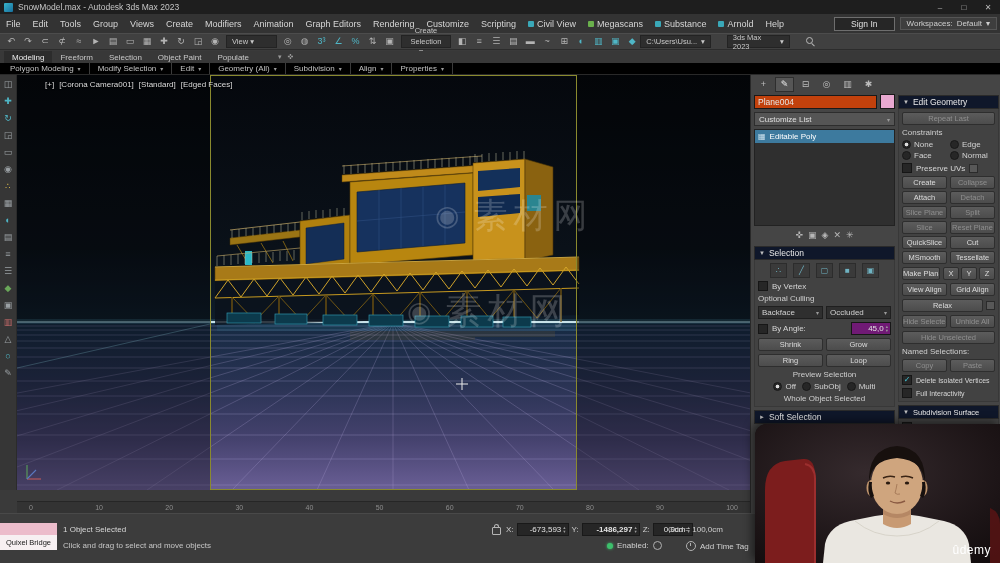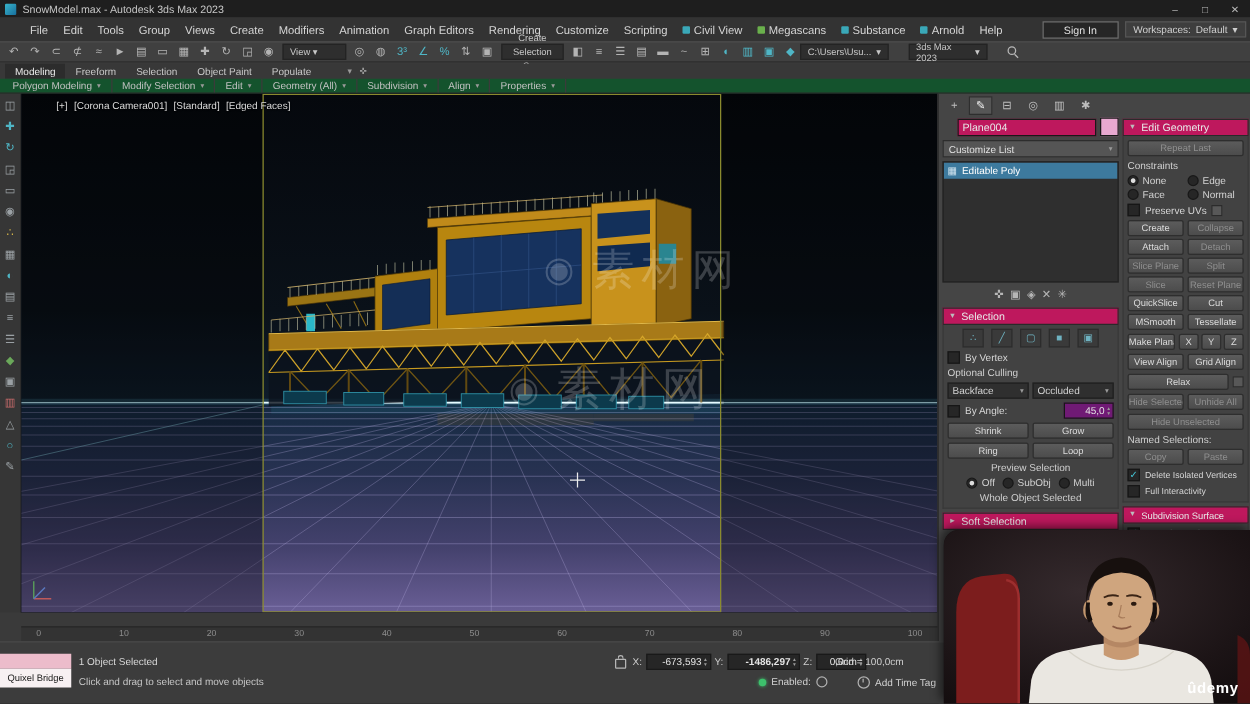--- a/index.html
+++ b/index.html
@@ -4,21 +4,21 @@
 <style>
   html,body{margin:0;padding:0;background:#222;}
   .app{position:relative;width:1000px;height:563px;overflow:hidden;background:#3a3a3a;
        font-family:"Liberation Sans","DejaVu Sans",sans-serif;color:#ccc;-webkit-font-smoothing:antialiased;}
   
   .titlebar{position:absolute;left:0;top:0;width:100%;height:14px;background:#1e1e1e;display:flex;align-items:center;font-size:8.5px;color:#c6c6c6;}
   .logo{width:9px;height:9px;margin:0 5px 0 4px;background:linear-gradient(135deg,#38b4ca,#176f9e);border-radius:1px;flex:0 0 auto;}
   .win-controls{margin-left:auto;display:flex;height:100%;}
   .win-btn{width:24px;display:flex;align-items:center;justify-content:center;font-size:8px;color:#bbb;}
   
-  .menubar{position:absolute;left:0;top:14px;width:100%;height:19px;background:#333;display:flex;align-items:center;font-size:9px;padding-left:18px;box-sizing:border-box;}
+  .menubar{position:absolute;left:0;top:14px;width:100%;height:19px;background:#333;display:flex;align-items:center;font-size:9px;padding-left:0;box-sizing:border-box;}
   .menu-items{display:flex;height:100%;}
   .menu-item{padding:0 6px;display:flex;align-items:center;gap:3px;color:#d6d6d6;white-space:nowrap;}
   .mi-dot{display:none;width:6px;height:6px;border-radius:1px;}
   .has-icon .mi-dot{display:inline-block;}
   .ic-teal .mi-dot{background:#3aa8b8;}
   .ic-green .mi-dot{background:#6ab04c;}
   .menu-right{margin-left:auto;display:flex;align-items:center;gap:5px;padding-right:3px;}
   .signin{border:1px solid #6e6e6e;background:#262626;padding:1px 16px;font-size:8.5px;color:#e0e0e0;}
   .workspaces{border:1px solid #555;background:#3e3e3e;padding:1px 6px;font-size:8px;display:flex;gap:4px;align-items:center;color:#cfcfcf;}
   
@@ -30,21 +30,21 @@
   .tb-right{margin-left:auto;display:flex;align-items:center;gap:16px;margin-right:186px;}
   .tb-combo{background:#2e2e2e;border:1px solid #232323;color:#c8c8c8;font-size:7.5px;padding:0 5px;height:11px;display:flex;align-items:center;gap:4px;}
   .search{width:9px;height:9px;position:relative;}
   .search::before{content:"";position:absolute;left:0;top:0;width:5px;height:5px;border:1px solid #b8b8b8;border-radius:50%;}
   .search::after{content:"";position:absolute;left:6px;top:6px;width:4px;height:1px;background:#b8b8b8;transform:rotate(45deg);transform-origin:0 0;}
   
   .ribbon-tabs{position:absolute;left:0;top:51px;width:100%;height:12px;background:#383838;display:flex;align-items:center;font-size:8px;padding-left:4px;box-sizing:border-box;}
   .rtab{padding:0 8px;height:100%;display:flex;align-items:center;color:#c8c8c8;}
   .rtab.active{background:#2c2c2c;color:#ececec;}
   .rtabs-extra{display:flex;gap:6px;margin-left:8px;color:#9a9a9a;font-size:7px;}
-  .ribbon-panels{position:absolute;left:0;top:63px;width:100%;height:12px;background:#14532d;border-bottom:1px solid #292929;display:flex;align-items:center;font-size:8px;box-sizing:border-box;padding-left:2px;}
+  .ribbon-panels{position:absolute;left:0;top:63px;width:100%;height:12px;background:#000000;border-bottom:1px solid #292929;display:flex;align-items:center;font-size:8px;box-sizing:border-box;padding-left:2px;}
   .rpanel{padding:0 8px;display:flex;align-items:center;gap:4px;color:#c2c2c2;border-right:1px solid #3b3b3b;height:100%;}
   .rpanel .car{font-size:6px;color:#9a9a9a;}
   
   .left-toolbar{position:absolute;left:0;top:75px;width:17px;height:415px;background:#363636;border-right:1px solid #2b2b2b;box-sizing:border-box;display:flex;flex-direction:column;align-items:center;padding-top:5px;gap:8px;}
   .lt-icon{font-size:9px;line-height:1;color:#9aa0a4;}
   .lt-icon.teal{color:#4fb6c6;} .lt-icon.yellow{color:#d8b84a;} .lt-icon.green{color:#6aa85a;} .lt-icon.red{color:#c06868;}
   
   .viewport{position:absolute;left:17px;top:75px;width:733px;height:415px;background:#0a0f16;overflow:hidden;}
   .vp-label{position:absolute;left:28px;top:5px;z-index:5;display:flex;gap:5px;font-size:8px;color:#dcdcdc;text-shadow:0 1px 1px #000;}
   .wm{position:absolute;color:#fff;opacity:0.20;z-index:6;pointer-events:none;}
@@ -54,30 +54,30 @@
   .wm2{left:390px;top:212px;font-size:36px;letter-spacing:6px;text-align:center;}
   .wm-suffix{font-size:13px;letter-spacing:10px;margin-top:4px;}
   
   .cmdpanel{position:absolute;left:750px;top:75px;width:250px;height:488px;background:#454545;border-left:1px solid #292929;box-sizing:border-box;font-size:8px;}
   .cp-left{position:absolute;left:3px;top:2px;width:141px;}
   .cp-right{position:absolute;left:147px;top:20px;width:101px;}
   .cp-tabs{display:flex;gap:2px;height:14px;align-items:center;margin-bottom:3px;}
   .cp-tab{width:17px;height:13px;display:flex;align-items:center;justify-content:center;color:#bdbdbd;font-size:9px;border:1px solid transparent;}
   .cp-tab.active{background:#565656;border-color:#2e2e2e;color:#eee;}
   .cp-namerow{display:flex;gap:3px;align-items:center;margin-bottom:3px;}
-  .cp-name{flex:1;background:#be185d;border:1px solid #191919;height:12px;line-height:12px;padding:0 3px;color:#e6e6e6;font-size:8.5px;margin-left:12px;}
+  .cp-name{flex:1;background:#c2410c;border:1px solid #191919;height:12px;line-height:12px;padding:0 3px;color:#e6e6e6;font-size:8.5px;}
   .cp-swatch{width:13px;height:13px;background:#e8a8d0;border:1px solid #191919;}
   .cp-modlist{background:#555;border:1px solid #2d2d2d;height:12px;display:flex;align-items:center;justify-content:space-between;padding:0 4px;margin-bottom:3px;color:#e0e0e0;}
   .cp-stack{background:#2f2f2f;border:1px solid #222;height:95px;margin-bottom:3px;overflow:hidden;}
   .cp-stack-item{display:flex;align-items:center;gap:4px;height:13px;padding:0 3px;background:#3d7a9e;color:#fff;}
   .si-icon{font-size:8px;color:#cfe3ee;}
   .cp-stacktools{display:flex;gap:5px;justify-content:center;height:13px;align-items:center;margin-bottom:4px;color:#b6b6b6;}
   .st-icon{font-size:9px;line-height:1;}
   .rollout{margin-bottom:3px;}
-  .ro-head{background:#be185d;border:1px solid #2a2a2a;height:12px;display:flex;align-items:center;gap:4px;padding:0 4px;color:#e8e8e8;font-size:8.5px;}
+  .ro-head{background:#0f172a;border:1px solid #2a2a2a;height:12px;display:flex;align-items:center;gap:4px;padding:0 4px;color:#e8e8e8;font-size:8.5px;}
   .ro-head .arr{font-size:6px;color:#bdbdbd;}
   .ro-body{background:#424242;border:1px solid #383838;border-top:none;padding:3px;display:flex;flex-direction:column;gap:3px;}
   .subobj{display:flex;justify-content:center;gap:6px;}
   .so-icon{width:15px;height:13px;display:flex;align-items:center;justify-content:center;color:#6fb3c2;background:#3a3a3a;border:1px solid #2c2c2c;font-size:8px;}
   .cb-row{display:flex;align-items:center;gap:4px;color:#d6d6d6;}
   .cb{width:8px;height:8px;background:#262626;border:1px solid #161616;display:inline-flex;align-items:center;justify-content:center;color:#45c8d8;font-size:8px;line-height:1;flex:0 0 auto;}
   .lbl{color:#cfcfcf;}
   .lbl.center{text-align:center;}
   .row2{display:flex;gap:3px;align-items:center;}
   .combo{flex:1;background:#2f2f2f;border:1px solid #1f1f1f;height:11px;display:flex;align-items:center;justify-content:space-between;padding:0 3px;color:#d2d2d2;}
@@ -120,21 +120,21 @@
   .cf-x{width:46px;} .cf-y{width:52px;} .cf-z{width:34px;}
   .sb-grid{position:absolute;left:668px;top:11px;color:#cfcfcf;white-space:nowrap;}
   .sb-enabled{position:absolute;left:607px;top:27px;display:flex;align-items:center;gap:4px;color:#d2d2d2;}
   .led{width:6px;height:6px;border-radius:50%;background:#3dc06c;box-shadow:0 0 3px #3dc06c;}
   .ring-ic{width:7px;height:7px;border:1px solid #b0b0b0;border-radius:50%;}
   .sb-timetag{position:absolute;left:686px;top:27px;display:flex;align-items:center;gap:4px;color:#d2d2d2;}
   .clock{width:8px;height:8px;border:1px solid #b0b0b0;border-radius:50%;position:relative;}
   .clock::after{content:"";position:absolute;left:3px;top:1px;width:1px;height:3px;background:#b0b0b0;}
   
   .webcam{position:absolute;left:755px;top:424px;width:245px;height:139px;border-radius:12px 0 0 0;overflow:hidden;z-index:30;background:#140e10;box-shadow:-3px -3px 8px rgba(0,0,0,.5);}
-  .udemy{position:absolute;right:9px;bottom:6px;font-size:12px;color:#fff;z-index:2;letter-spacing:.5px;font-weight:bold;}
+  .udemy{position:absolute;right:9px;bottom:6px;font-size:12px;color:#fff;z-index:2;letter-spacing:.5px;}
 </style>
 </head>
 <body>
 
 <div class="app">
 
   <div class="titlebar">
     <span class="logo"></span>
     <span>SnowModel.max - Autodesk 3ds Max 2023</span>
     <span class="win-controls">

